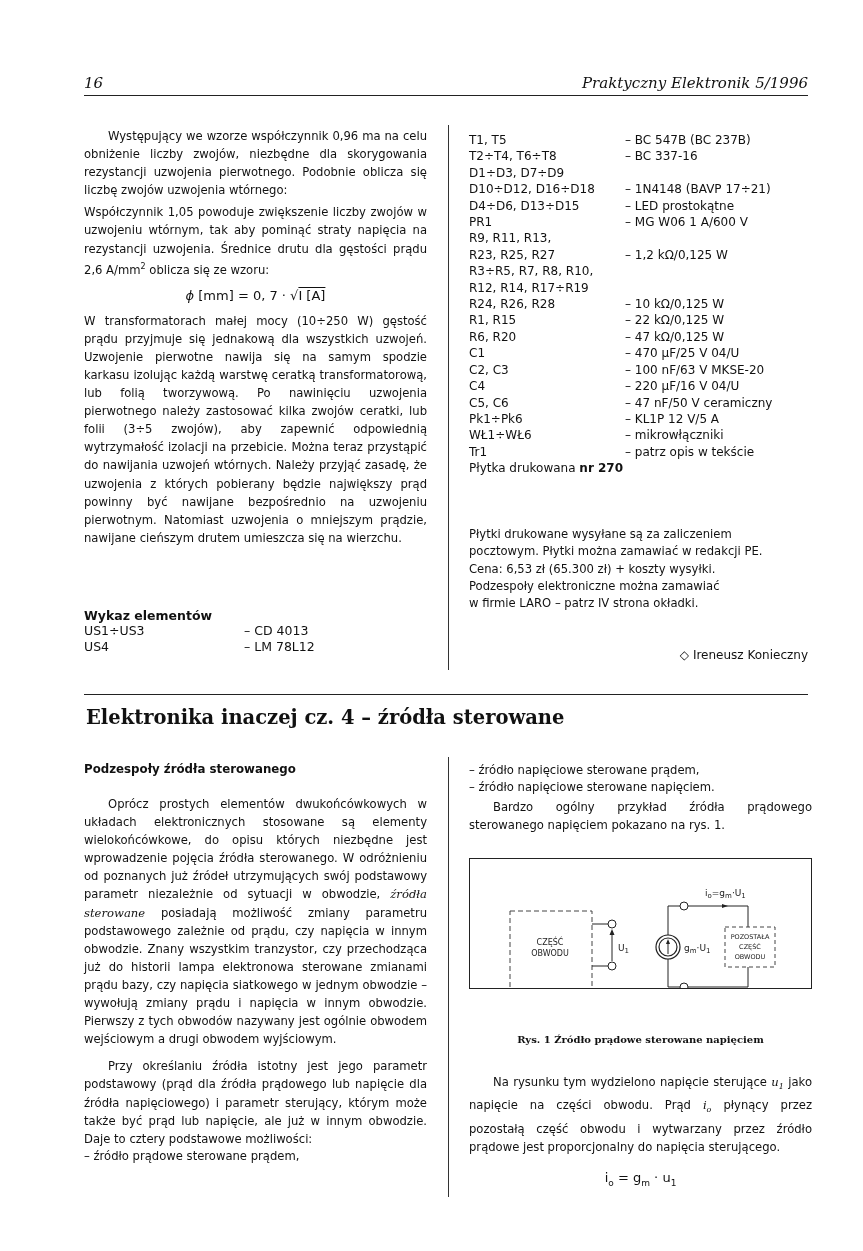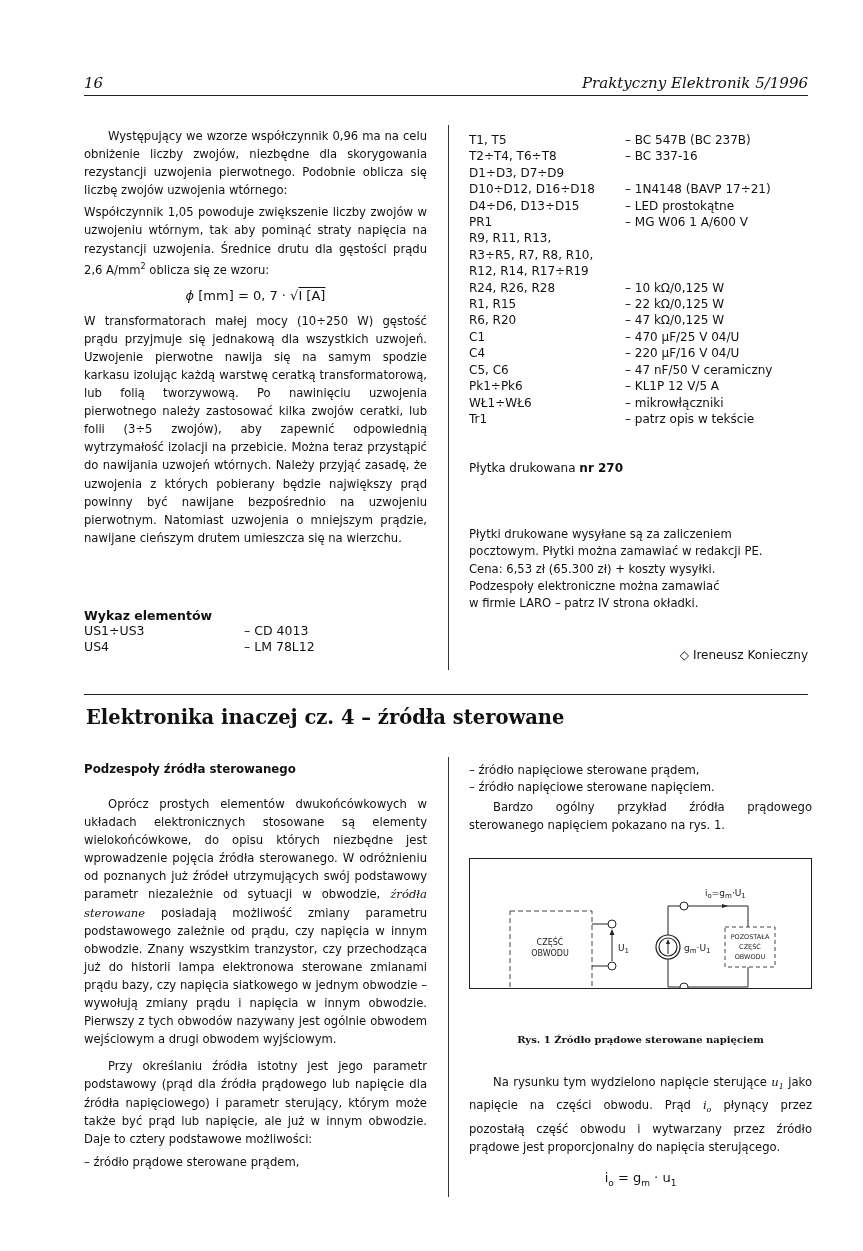--- a/index.html
+++ b/index.html
@@ -81,20 +81,24 @@
     </div>
     <div class="row">
       <span class="c1" style="width: 156px;">PR1</span>
       <span class="c2">– MG W06 1 A/600 V</span>
     </div>
     <div class="row">
       <span class="c1" style="width: 156px;">R9, R11, R13,</span>
       <span class="c2"></span>
     </div>
     <div class="row">
+      <span class="c1" style="width: 156px;">R23, R25, R27</span>
+      <span class="c2">– 1,2 kΩ/0,125 W</span>
+    </div>
+    <div class="row">
       <span class="c1" style="width: 156px;">R3÷R5, R7, R8, R10,</span>
       <span class="c2"></span>
     </div>
     <div class="row">
       <span class="c1" style="width: 156px;">R12, R14, R17÷R19</span>
       <span class="c2"></span>
     </div>
     <div class="row">
       <span class="c1" style="width: 156px;">R24, R26, R28</span>
       <span class="c2">– 10 kΩ/0,125 W</span>
@@ -103,20 +107,24 @@
       <span class="c1" style="width: 156px;">R1, R15</span>
       <span class="c2">– 22 kΩ/0,125 W</span>
     </div>
     <div class="row">
       <span class="c1" style="width: 156px;">R6, R20</span>
       <span class="c2">– 47 kΩ/0,125 W</span>
     </div>
     <div class="row">
       <span class="c1" style="width: 156px;">C1</span>
       <span class="c2">– 470 µF/25 V 04/U</span>
+    </div>
+    <div class="row">
+      <span class="c1" style="width: 156px;">C2, C3</span>
+      <span class="c2">– 100 nF/63 V MKSE-20</span>
     </div>
     <div class="row">
       <span class="c1" style="width: 156px;">C4</span>
       <span class="c2">– 220 µF/16 V 04/U</span>
     </div>
     <div class="row">
       <span class="c1" style="width: 156px;">C5, C6</span>
       <span class="c2">– 47 nF/50 V ceramiczny</span>
     </div>
     <div class="row">
@@ -147,21 +155,21 @@
 
 <div class="abs rule" style="left:84px;top:694px;width:724px;"></div>
 
 <div class="abs title">Elektronika inaczej cz. 4 – źródła sterowane</div>
 
 <div class="abs sub" style="left:84px;top:762px;">Podzespoły źródła sterowanego</div>
 
 <div class="abs para" style="left:84px;top:795px;width:343px;">
   <p class="ind"><span>Oprócz prostych elementów dwukońcówkowych w układach elektronicznych stosowane są elementy wielokońcówkowe, do opisu których niezbędne jest wprowadzenie pojęcia źródła sterowanego. W odróżnieniu od poznanych już źródeł utrzymujących swój podstawowy parametr niezależnie od sytuacji w obwodzie,</span> <span class="serif-it">źródła sterowane</span> <span>posiadają możliwość zmiany parametru podstawowego zależnie od prądu, czy napięcia w innym obwodzie. Znany wszystkim tranzystor, czy przechodząca już do historii lampa elektronowa sterowane zmianami prądu bazy, czy napięcia siatkowego w jednym obwodzie – wywołują zmiany prądu i napięcia w innym obwodzie. Pierwszy z tych obwodów nazywany jest ogólnie obwodem wejściowym a drugi obwodem wyjściowym.</span></p>
   <p class="ind" style="margin-top:9px;">Przy określaniu źródła istotny jest jego parametr podstawowy (prąd dla źródła prądowego lub napięcie dla źródła napięciowego) i parametr sterujący, którym może także być prąd lub napięcie, ale już w innym obwodzie. Daje to cztery podstawowe możliwości:</p>
-  <div class="lst" style="margin-top:6px;">
+  <div class="lst" style="margin-top:0;">
     <div>– źródło prądowe sterowane prądem,</div>
   </div>
 </div>
 
 <div class="abs vrule" style="left:448px;top:757px;height:440px;"></div>
 
 <div class="abs lst" style="left:469px;top:762px;">
   <div>– źródło napięciowe sterowane prądem,</div>
   <div>– źródło napięciowe sterowane napięciem.</div>
 </div>

